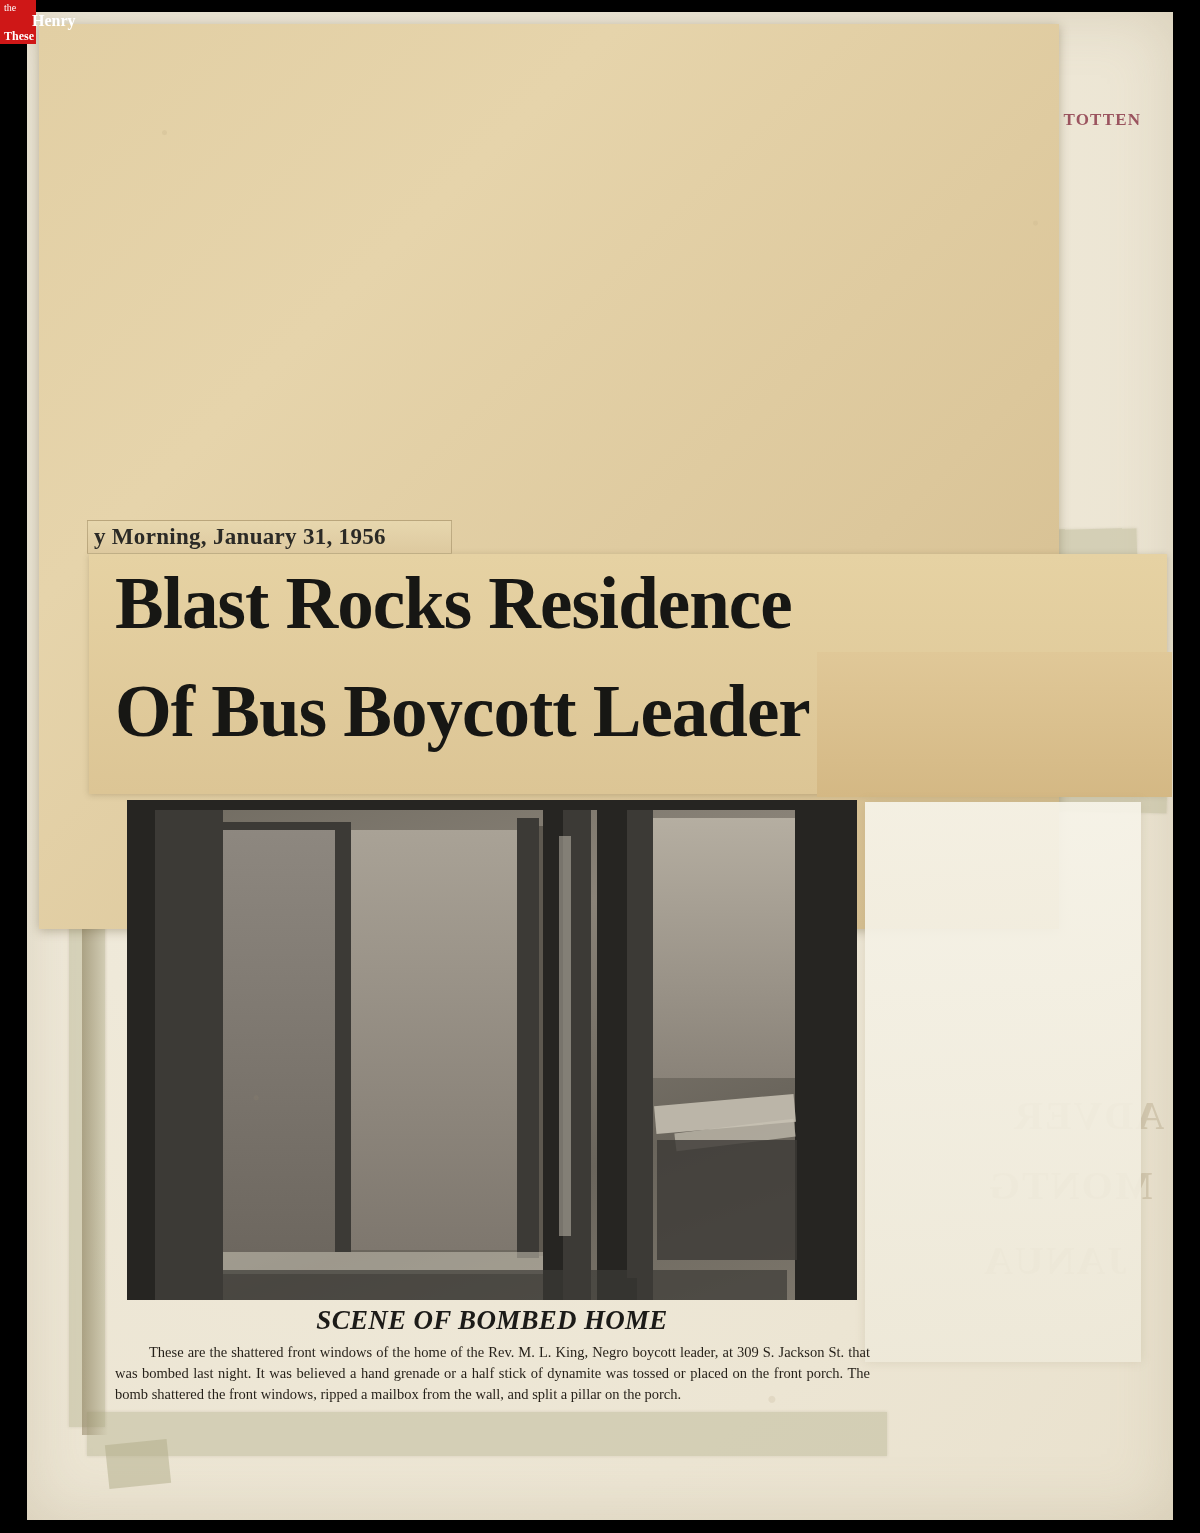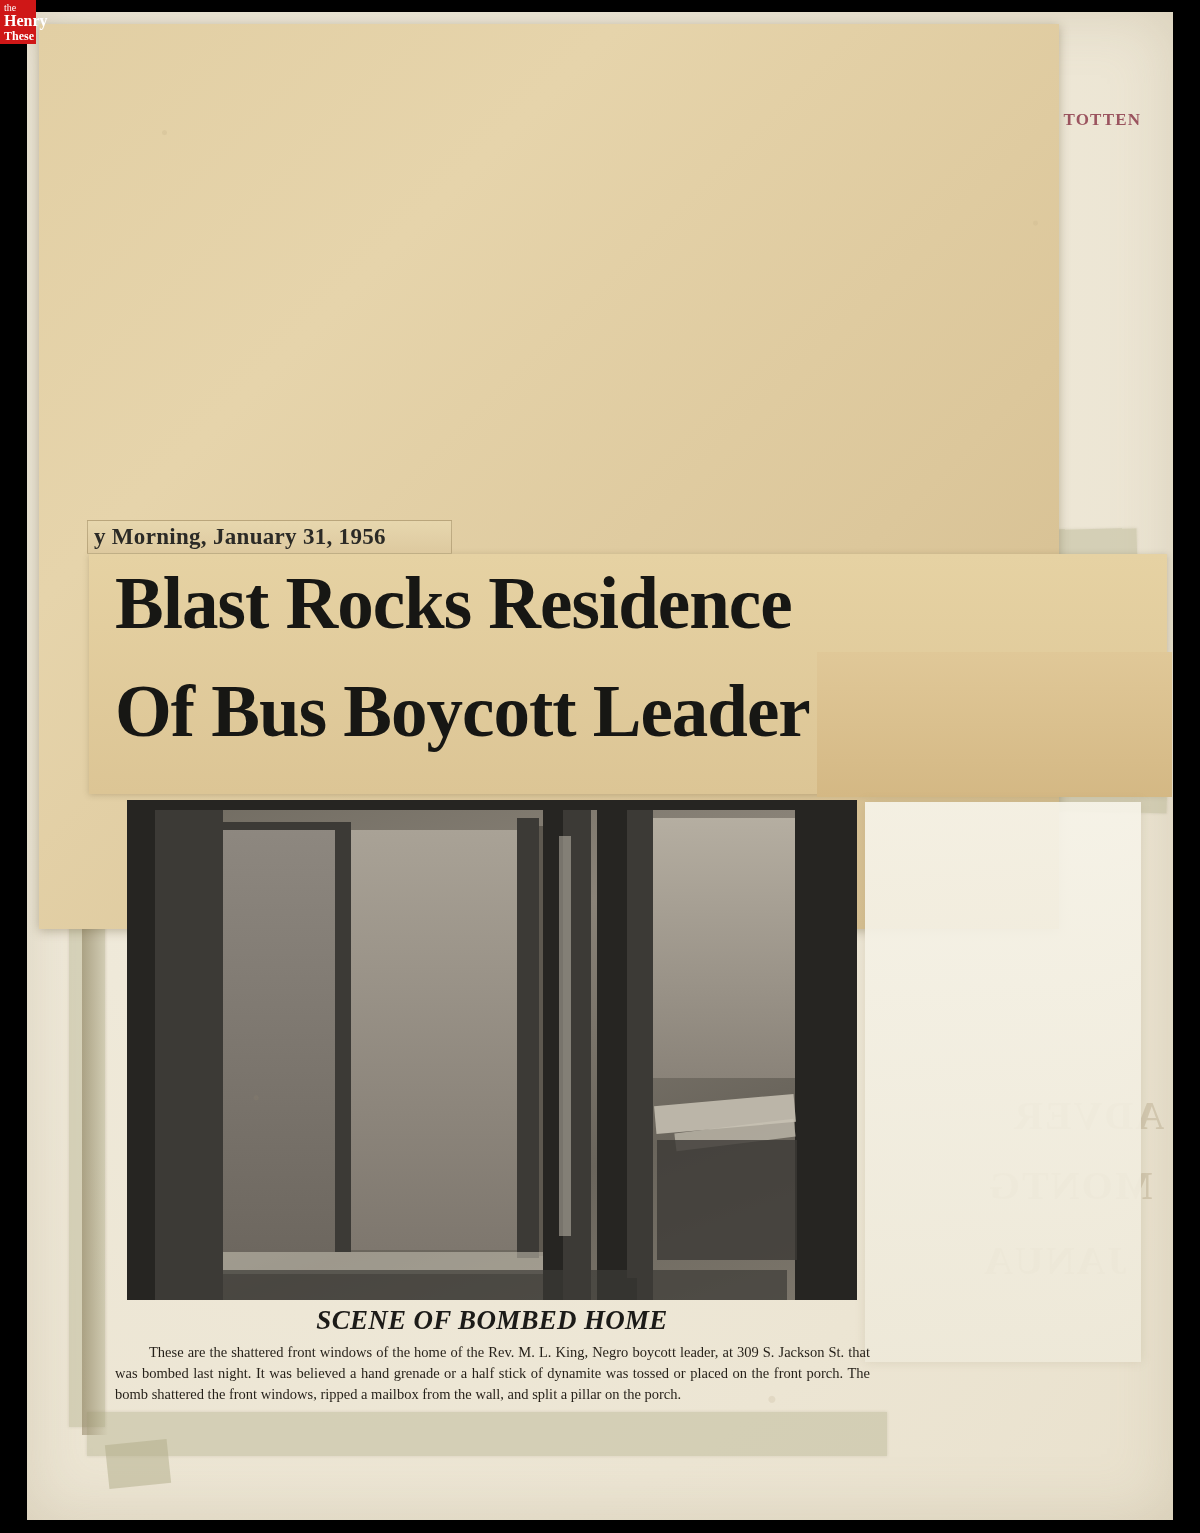--- a/index.html
+++ b/index.html
@@ -22,21 +22,21 @@
       radial-gradient(circle at 20% 72%, rgba(170,150,115,.10) 0 2px, transparent 3px);
     pointer-events:none;
   }
 
   
   #logo{
     position:absolute;left:0;top:0;width:36px;height:44px;background:#cf1717;color:#fff;
     font-family:"Liberation Serif",serif;line-height:1.02;padding:3px 2px 0 4px;box-sizing:border-box;z-index:40;
   }
   #logo .l1{font-size:10px;}
-  #logo .l2{font-size:16px;font-weight:bold;}
+  #logo .l2{font-size:16px;font-weight:bold;margin-left:28px;}
   #logo .l3{font-size:12px;font-weight:bold;}
 
   
   .hole{position:absolute;width:30px;height:30px;border-radius:50%;background:#0a0a0a;box-shadow:0 0 3px rgba(0,0,0,.6);}
   .staple{position:absolute;width:26px;height:3px;background:#b8a98a;transform:rotate(-2deg);opacity:.85;}
   .staple.s2{width:3px;height:9px;transform:rotate(8deg);}
 
   
   .totten{
     position:absolute;top:98px;font-family:"Liberation Serif",serif;font-weight:bold;font-size:17px;

